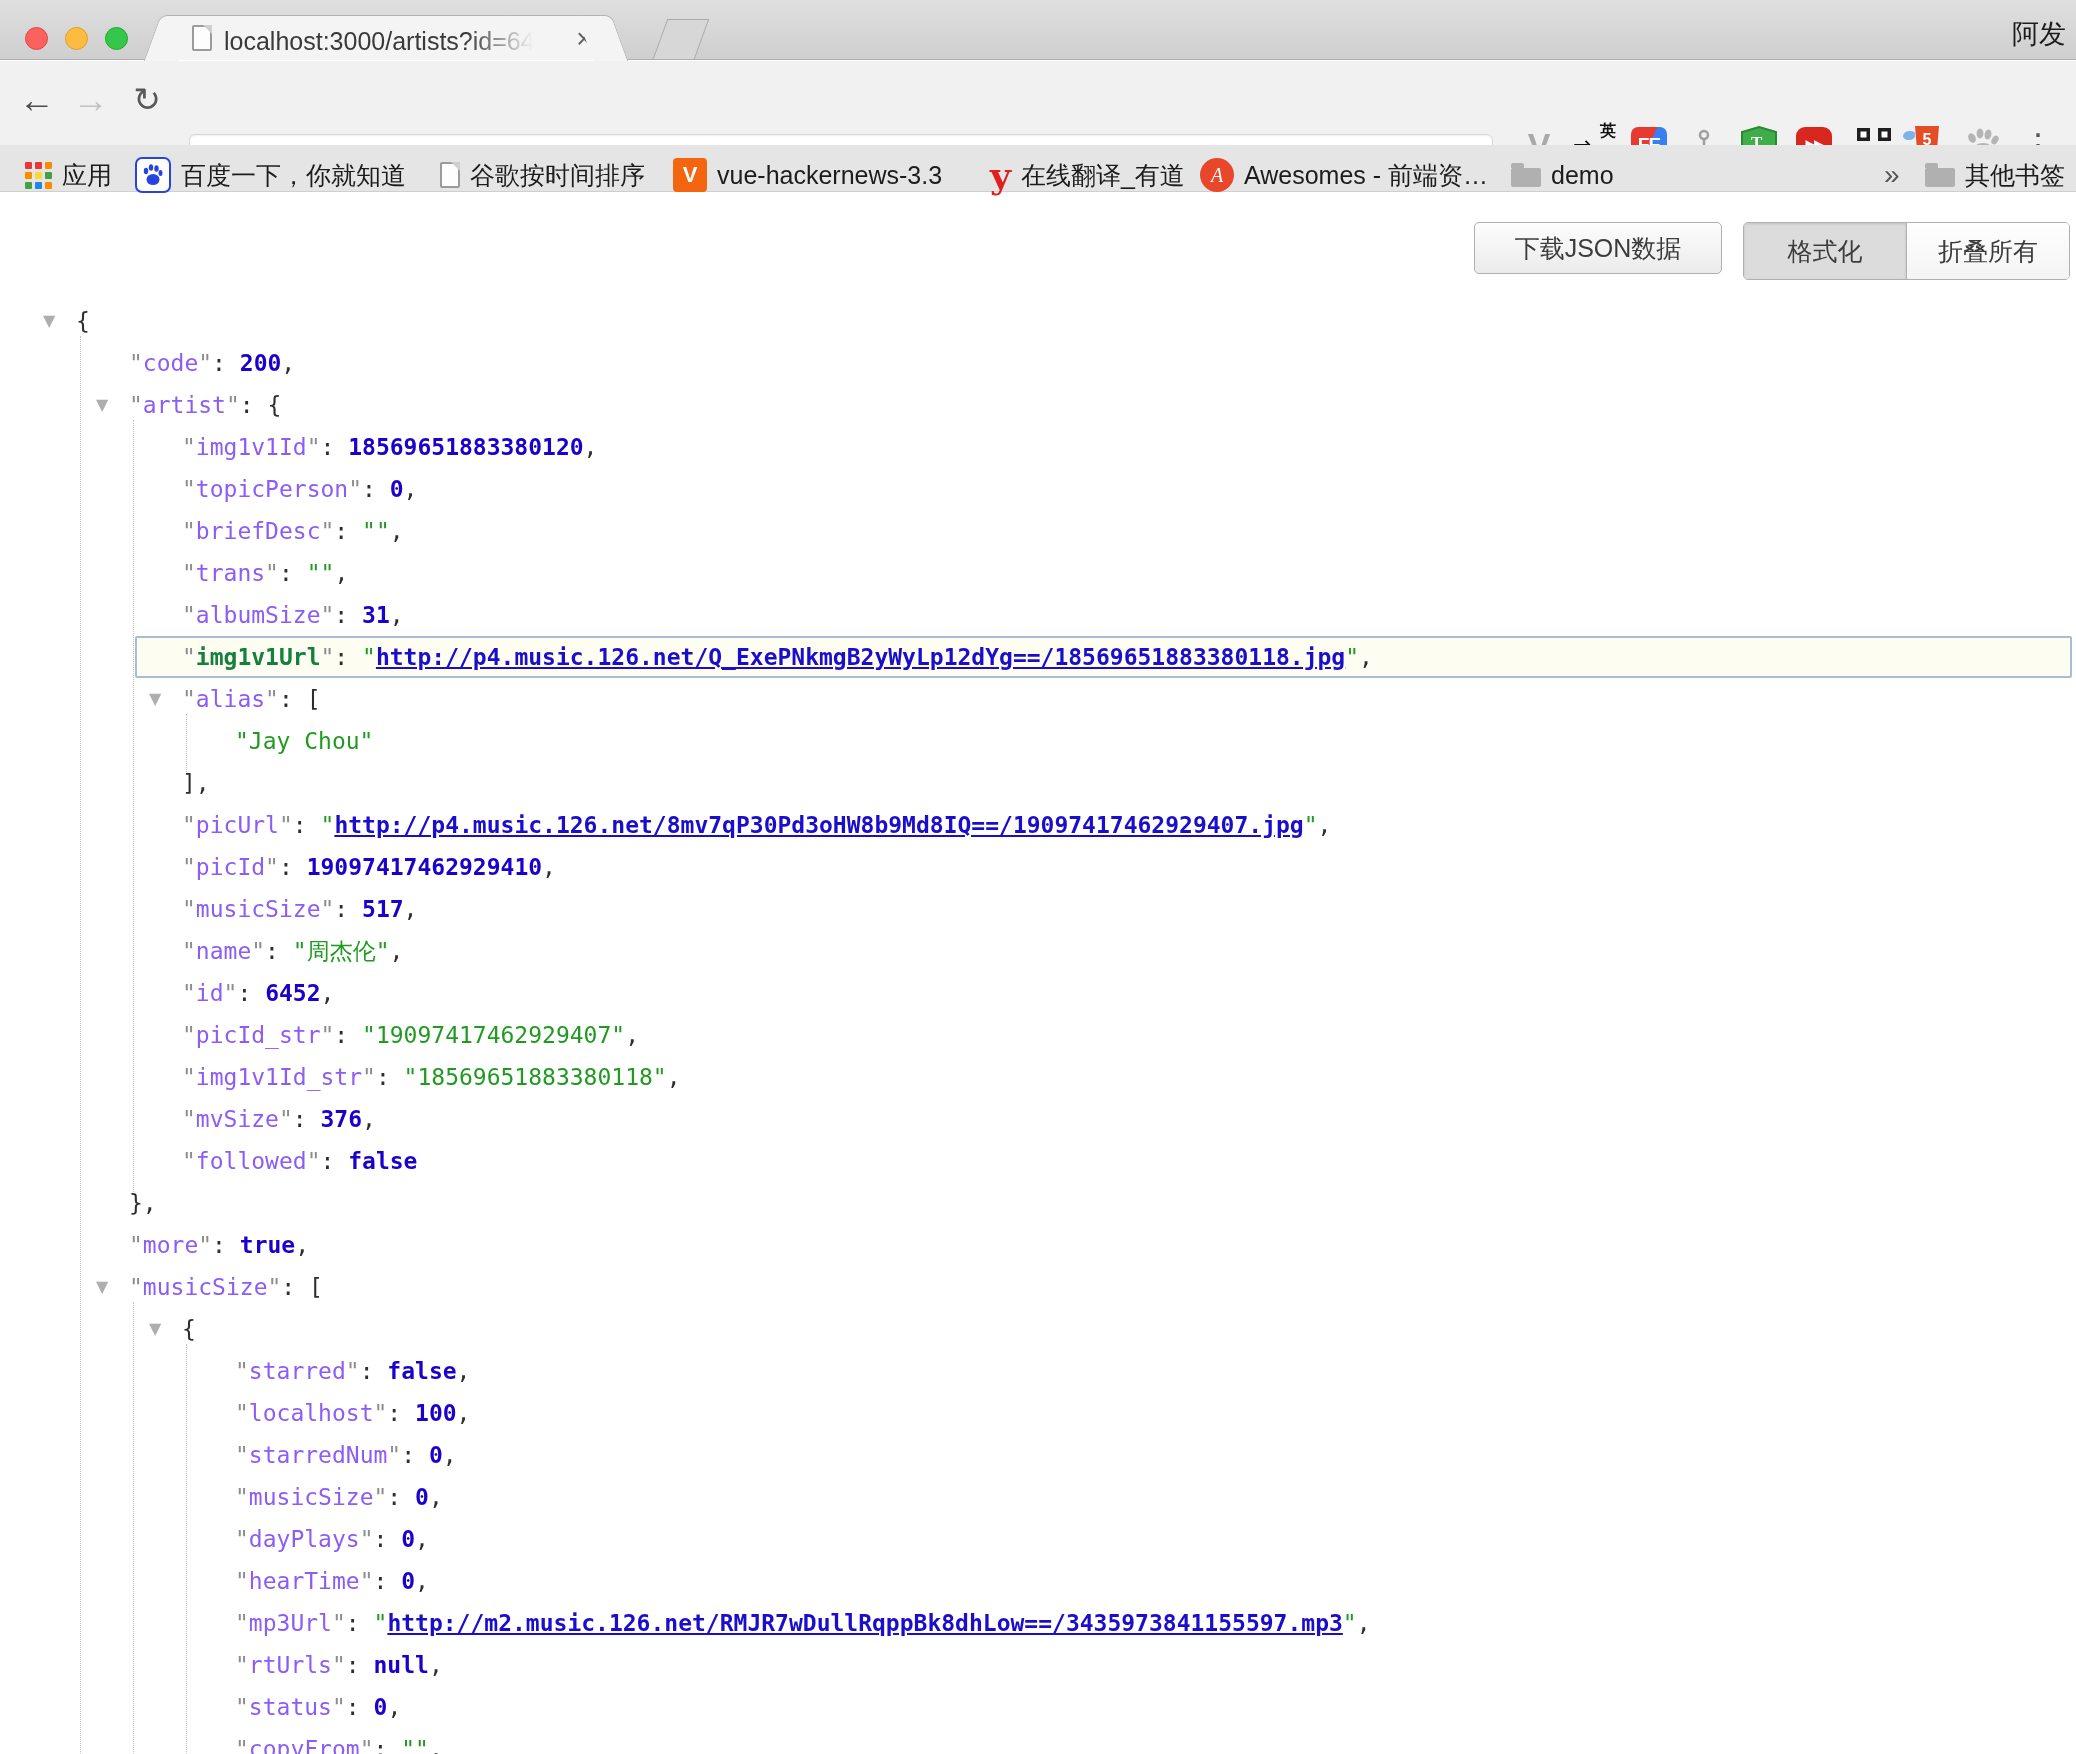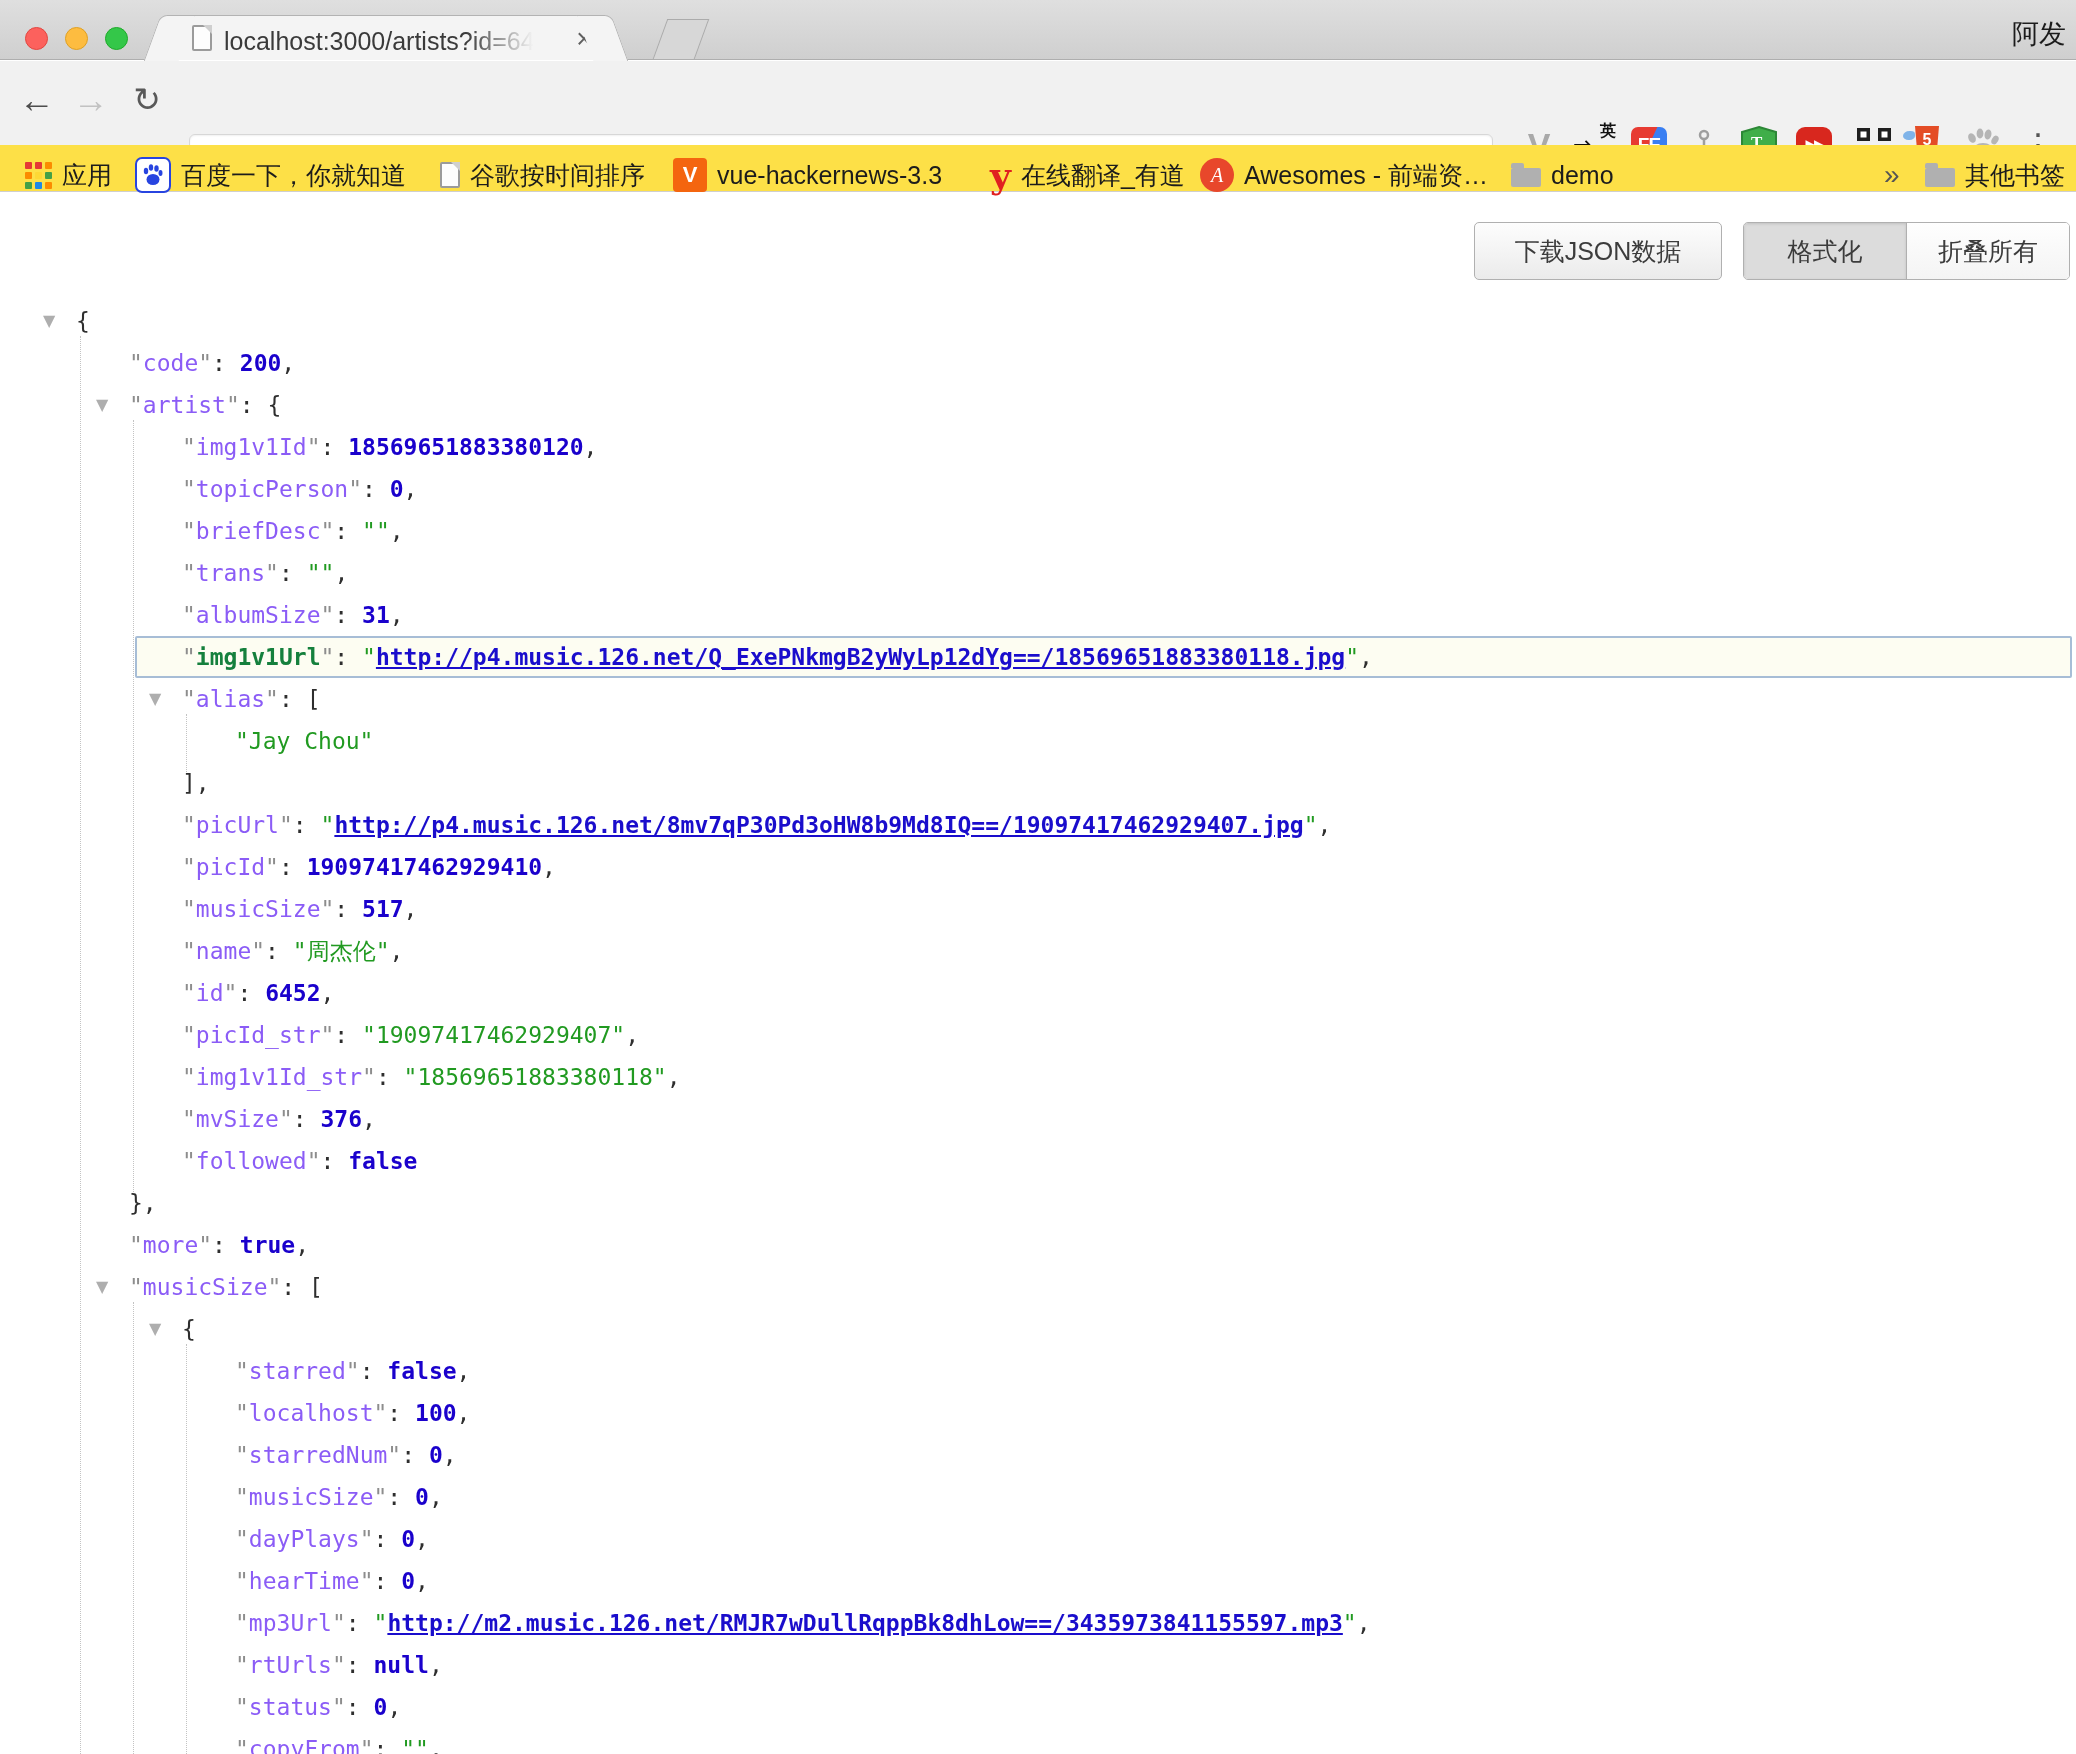--- a/index.html
+++ b/index.html
@@ -68,42 +68,42 @@
   #ext-qr { left:1852px; }
   #ext-html5 { left:1905px; flex-direction:column; }
   #ext-html5 .player-label { font-size:10px; color:#555; letter-spacing:.5px; margin-top:-1px; }
   #ext-html5 .bird { position:absolute; left:-2px; top:8px; width:12px; height:9px; background:#7fb3e8;
                      border-radius:60% 40% 50% 50%; }
   #ext-paw { left:1961px; }
   #menu-btn { position:absolute; left:2018px; top:84px; transform:translateY(-50%); font-size:32px; color:#555;
               width:40px; text-align:center; }
 
   
-  #bookmarks { position:absolute; left:0; top:145px; width:2076px; height:47px; background:#fde047;
+  #bookmarks { position:absolute; left:0; top:145px; width:2076px; height:47px; background:#e5e5e5;
                border-bottom:1px solid #cfcfcf; }
   .bm { position:absolute; top:0; height:60px; display:flex; align-items:center; gap:10px;
         font-size:25px; color:#1c1c1c; white-space:nowrap; }
   .apps-grid { display:grid; grid-template-columns:repeat(3,7px); grid-template-rows:repeat(3,7px); gap:3px; }
   .apps-grid i { border-radius:1px; }
   .baidu-box { width:36px; height:36px; border:2px solid #2744e0; border-radius:7px; background:#fff;
                display:flex; align-items:center; justify-content:center; }
   .vicon { width:34px; height:34px; background:#f4650f; border-radius:4px; color:#fff; font-weight:bold;
            font-size:22px; text-align:center; line-height:34px; }
   .ydao { color:#e02020; font-weight:bold; font-size:36px; font-family:"DejaVu Serif", serif; line-height:30px; }
   .awe { width:34px; height:34px; border-radius:50%; background:#e8472b; color:#fff; text-align:center;
          line-height:34px; font-size:20px; font-style:italic; font-family:"Liberation Serif", serif; }
   .folder { width:30px; height:19px; background:#b0b0b0; border-radius:2px; position:relative; margin-top:5px; }
   .folder::before { content:''; position:absolute; top:-5px; left:0; width:13px; height:5px;
                     background:#b0b0b0; border-radius:2px 2px 0 0; }
   #bm-overflow { left:1884px; font-size:28px; color:#555; }
   #bm-other { left:1925px; }
 
   
   #page { position:absolute; left:0; top:207px; width:2076px; height:1547px; background:#fff; }
-  .btn { position:absolute; top:15px; height:58px; border:1px solid #b0b0b0; border-radius:5px;
+  .btn { position:absolute; top:15px; height:52px; border:1px solid #b0b0b0; border-radius:5px;
          background:linear-gradient(#fdfdfd,#ebebeb); font-size:25px; color:#3c3c3c;
          display:flex; align-items:center; justify-content:center; }
   #btn-download { left:1474px; width:248px; }
   #segmented { position:absolute; left:1743px; top:15px; width:327px; height:58px; border:1px solid #b0b0b0;
                border-radius:5px; display:flex; overflow:hidden; }
   .seg { flex:1; display:flex; align-items:center; justify-content:center; font-size:25px; color:#3c3c3c; }
   #seg-format { background:#dcdcdc; box-shadow:inset 0 1px 3px rgba(0,0,0,.12); border-right:1px solid #b0b0b0; }
   #seg-collapse { background:linear-gradient(#fefefe,#f4f4f4); }
 
   

